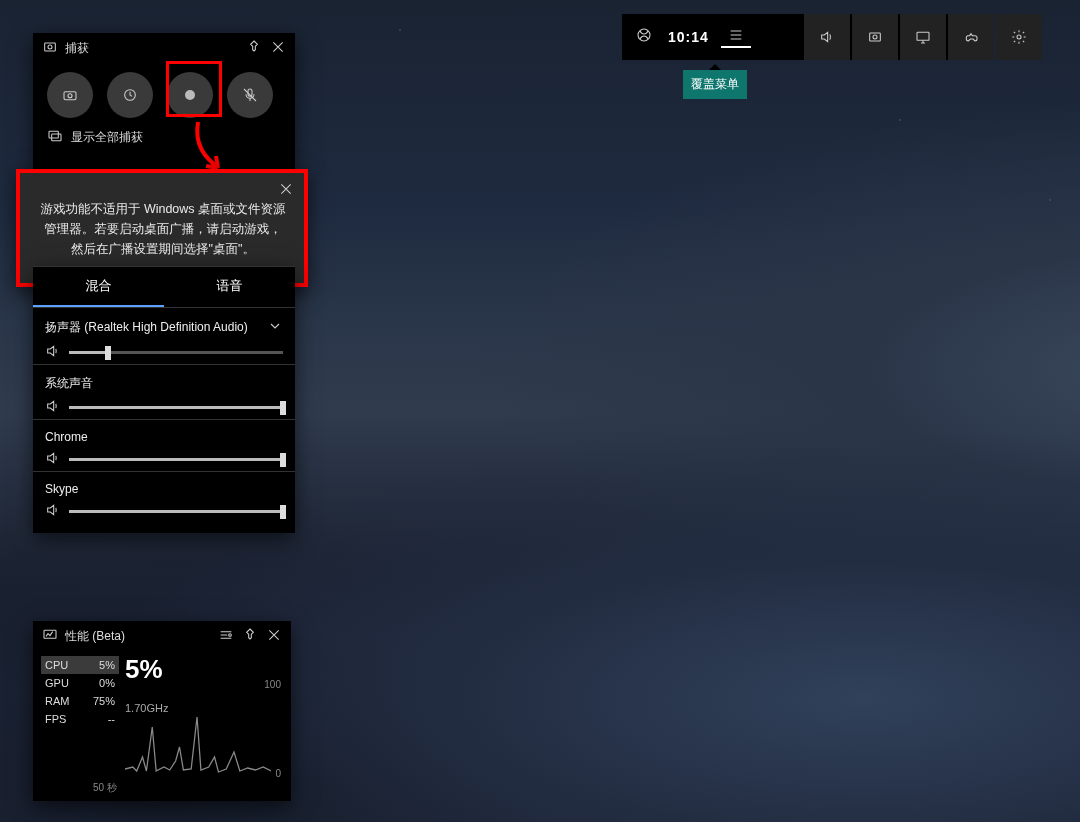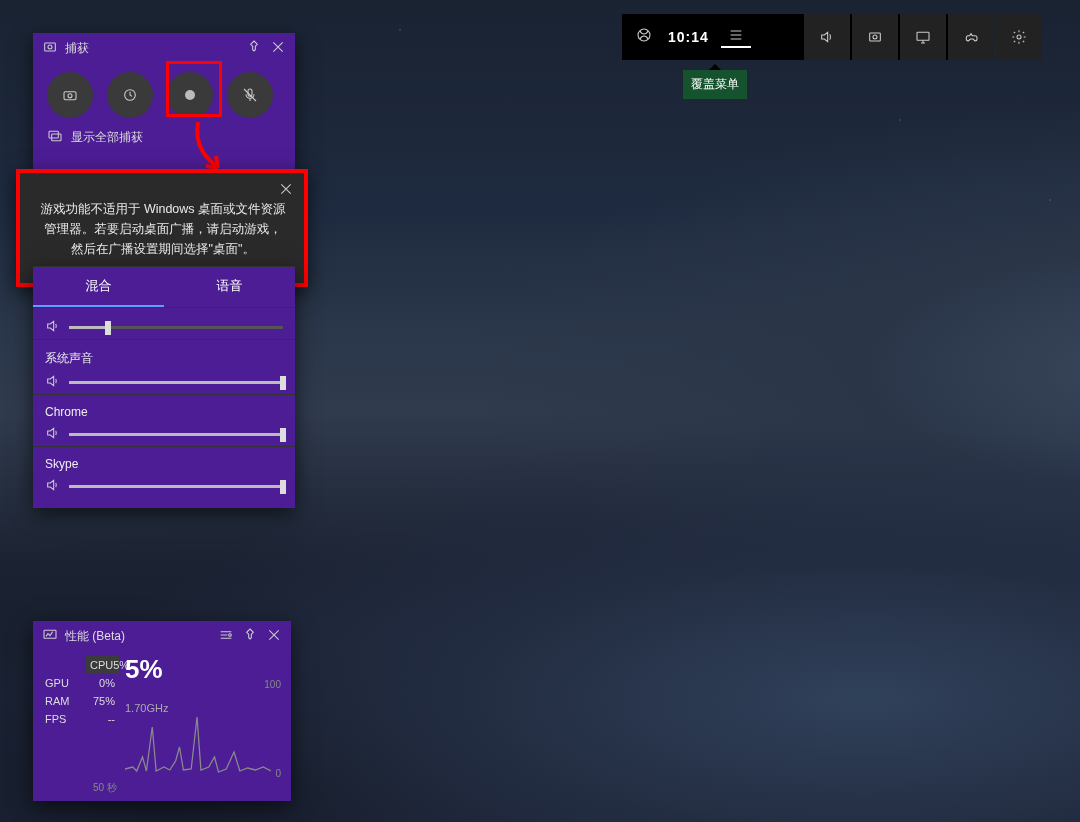--- a/index.html
+++ b/index.html
@@ -44,31 +44,31 @@
   }
   .top-cell { width:46px; height:46px; display:flex; align-items:center; justify-content:center; background:#222; font-size:15px; color:#ccc; }
   .top-cell + .top-cell { margin-left:2px;}
   .top-icons { display:flex; gap:0; margin-left:auto; }
   .settings-cell {
     position:absolute; top:14px; right:38px;
     width:46px; height:46px; background:#222; display:flex; align-items:center; justify-content:center; color:#ccc; font-size:16px;
   }
   .tooltip {
     position:absolute; top:70px; left:683px;
-    background:#14532d; color:#fff; font-size:12px;
+    background:#0f766e; color:#fff; font-size:12px;
     padding:6px 8px;
   }
   .tooltip::before{
     content:""; position:absolute; top:-6px; left:50%; transform:translateX(-50%);
     border:6px solid transparent; border-bottom-color:#000; border-top:none;
   }
 
   
   .widget {
-    position:absolute; background:#4c1d95; color:#eee;
+    position:absolute; background:#000000; color:#eee;
     box-shadow:0 6px 20px rgba(0,0,0,.6);
   }
   .capture-widget { top:33px; left:33px; width:262px; }
   .widget-header {
     display:flex; align-items:center; gap:6px;
     padding:6px 8px; font-size:12px; color:#ddd;
   }
   .widget-header .spacer { flex:1; }
   .hdr-icon { width:18px; text-align:center; font-size:12px; color:#ccc; cursor:default;}
 
@@ -140,21 +140,21 @@
   .track .thumb {
     position:absolute; top:50%; width:6px; height:14px; background:#ddd;
     transform:translate(-50%,-50%);
   }
 
   
   .perf-widget { top:621px; left:33px; width:258px; height:180px; padding-bottom:4px;}
   .perf-body{ display:flex; gap:6px; padding:4px 8px 0 8px;}
   .stat-col{ font-size:11px; color:#ddd; width:78px;}
   .stat-row{ display:flex; justify-content:space-between; padding:3px 4px;}
-  .stat-row.sel{ background:#3b3b3b;margin-left:45px; }
+  .stat-row.sel{ background:#3b3b3b; }
   .big-col{ flex:1; }
   .big-pct{ font-size:26px; font-weight:700; color:#fff; line-height:1; }
   .ghz{ font-size:11px; color:#aaa; margin-top:20px;}
   .yaxis-max{ position:absolute; right:10px; top:58px; font-size:10px; color:#888;}
   .yaxis-min{ position:absolute; right:10px; bottom:22px; font-size:10px; color:#888;}
   .spark {
     position:absolute; left:92px; right:20px; bottom:24px; height:80px;
   }
   .spark svg{ width:100%; height:100%; }
   .spark path{ stroke:#8a8a8a; stroke-width:1.3; fill:none; }
@@ -284,20 +284,28 @@
   <div>游戏功能不适用于 Windows 桌面或文件资源管理器。若要启动桌面广播，请启动游戏，然后在广播设置期间选择"桌面"。</div>
 </div>
 
 <div class="widget audio-widget">
   <div class="audio-tabs">
     <div class="tab active">混合</div>
     <div class="tab">语音</div>
   </div>
 
   <div class="audio-section">
+    <div class="title-row">
+      <span>扬声器 (Realtek High Definition Audio)</span>
+      <span class="chev">
+        <svg class="icon" viewBox="0 0 24 24">
+            <path d="M6 9l6 6 6-6"></path>
+          </svg>
+      </span>
+    </div>
     <div class="slider-row">
       <span class="vol-icon">
         <svg class="icon" viewBox="0 0 24 24">
             <path d="M4 9v6h4l5 4V5L8 9H4z"></path>
             <path d="M16 9c1 1 1 5 0 6"></path>
           </svg>
       </span>
       <div class="track">
         <div class="fill" style="width:18%"></div>
           <div class="thumb" style="left:18%"></div>

